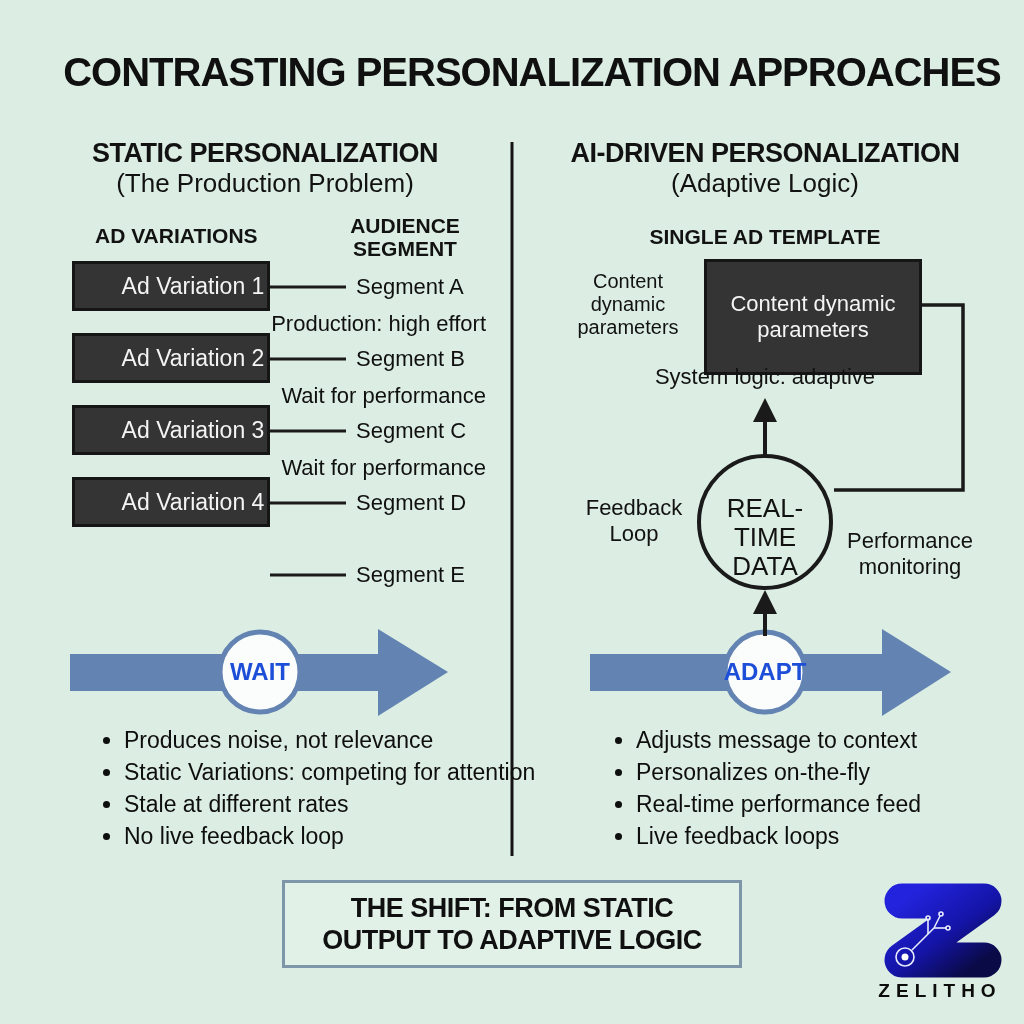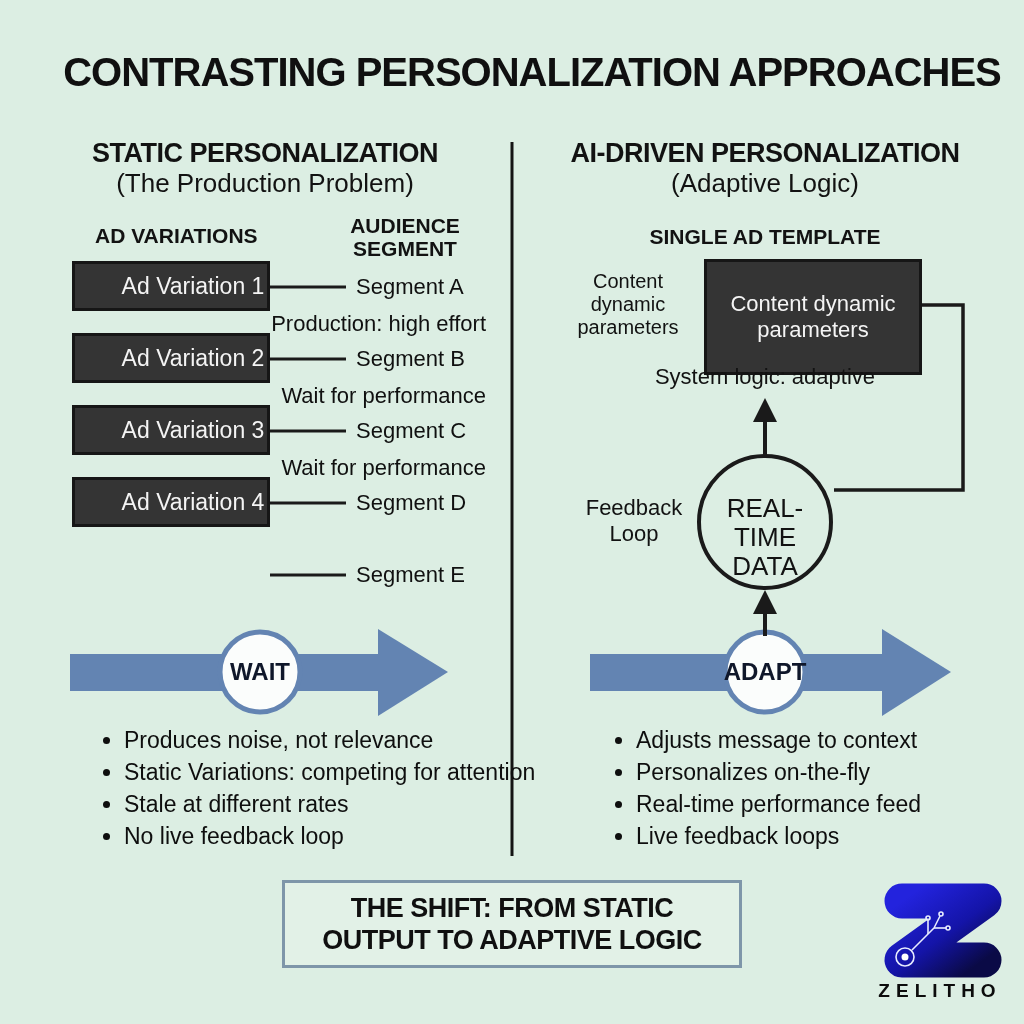--- a/index.html
+++ b/index.html
@@ -43,21 +43,21 @@
     left:660px;top:259px;width:218px;height:116px;
     background:#343434;border:3px solid #161616;box-sizing:border-box;
     color:#f4f4f4;font-size:22px;line-height:1.2;display:flex;align-items:center;justify-content:center;
     text-align:center;white-space:pre-line;margin-left:44px;
   }
   .system-logic{left:590px;top:364px;width:350px;font-size:22px;text-align:center;}
   .circle-label{left:697px;top:494px;width:136px;font-size:26px;font-weight:normal;text-align:center;white-space:pre-line;line-height:1.12;}
   .feedback-label{left:575px;top:495px;width:118px;font-size:22px;text-align:center;white-space:pre-line;line-height:1.2;}
   .monitoring-label{left:840px;top:528px;width:140px;font-size:22px;text-align:center;white-space:pre-line;line-height:1.2;}
   
-  .arrow-circle-label{font-size:24px;font-weight:bold;text-align:center;color:#0f172a;}
+  .arrow-circle-label{font-size:24px;font-weight:bold;text-align:center;color:#1d4ed8;}
   .wait-label{left:210px;top:658px;width:100px;}
   .adapt-label{left:715px;top:658px;width:100px;}
   
   .shift-box{
     left:282px;top:880px;width:460px;height:88px;
     background:#e2f1e7;border:3px solid #7e96a9;box-sizing:border-box;
     display:flex;align-items:center;justify-content:center;
     font-size:27px;font-weight:bold;text-align:center;white-space:pre-line;line-height:1.2;
     letter-spacing:-0.5px;color:#101010;
   }
@@ -169,20 +169,22 @@
   <div class="abs side-label">Content
 dynamic
 parameters</div>
   <div class="abs param-box">Content dynamic
 parameters</div>
   <div class="abs system-logic">System logic: adaptive</div>
   <div class="abs circle-label">REAL-TIME
 DATA</div>
   <div class="abs feedback-label">Feedback
 Loop</div>
+  <div class="abs monitoring-label">Performance
+monitoring</div>
 
   <ul class="abs bullets right-bullets">
     <li>Adjusts message to context</li>
     <li>Personalizes on-the-fly</li>
     <li>Real-time performance feed</li>
     <li>Live feedback loops</li>
   </ul>
 
   <div class="abs shift-box">THE SHIFT: FROM STATIC
 OUTPUT TO ADAPTIVE LOGIC</div>

